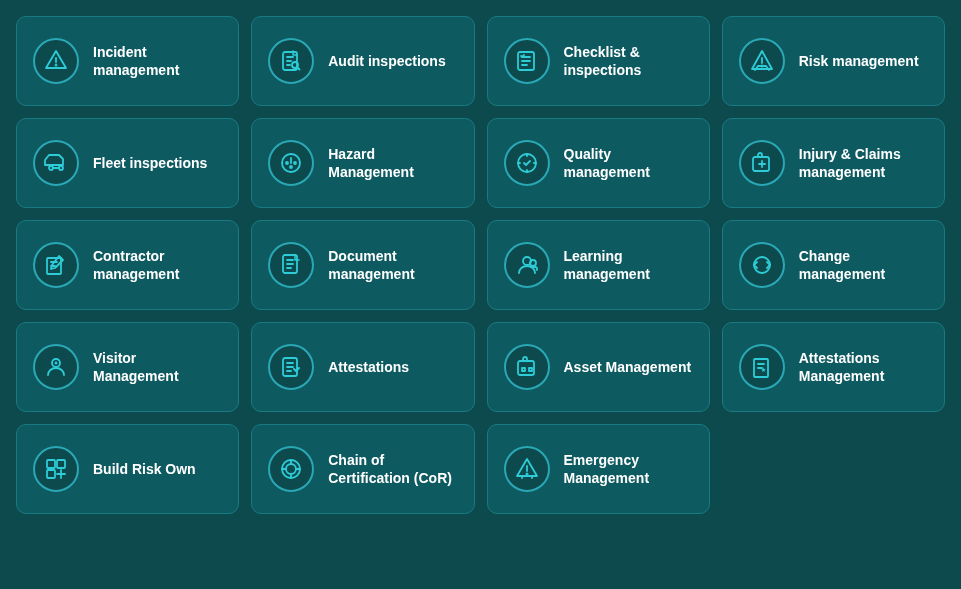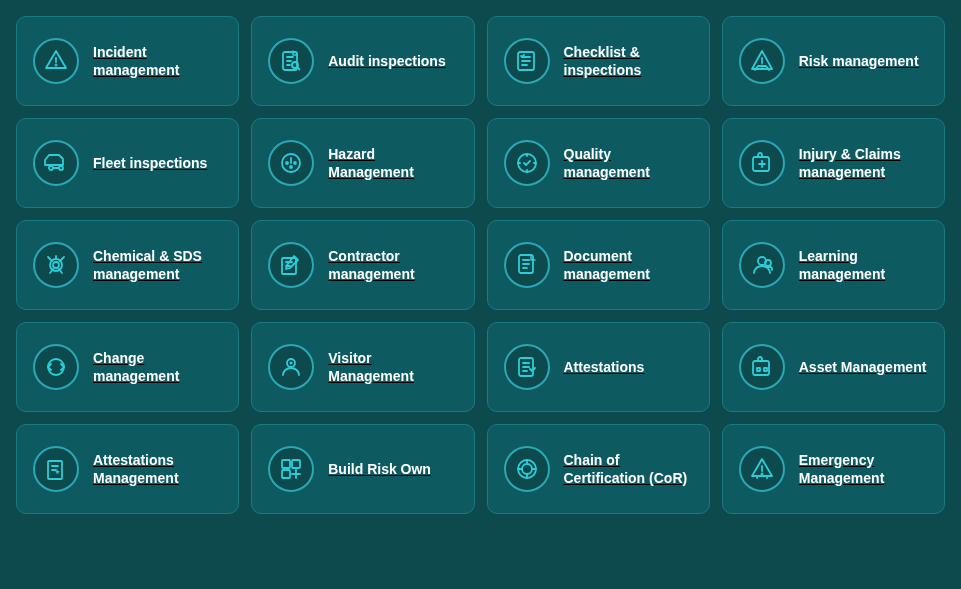--- a/index.html
+++ b/index.html
@@ -8,21 +8,20 @@
       font-family: 'Segoe UI', Arial, sans-serif;
       min-height: 589px;
       padding: 16px;
     }
     .grid {
       display: grid;
       grid-template-columns: repeat(4, 1fr);
       gap: 12px;
       max-width: 929px;
       margin: 0 auto;
-      text-decoration: underline;
     }
     .card {
       background-color: #0d5a61;
       border: 1.5px solid #1a7a82;
       border-radius: 10px;
       padding: 18px 16px;
       display: flex;
       align-items: center;
       gap: 14px;
       cursor: pointer;
@@ -145,31 +144,20 @@
           <path d="M8 6V4a2 2 0 014 0v2"></path>
           <line x1="12" y1="10" x2="12" y2="16"></line>
           <line x1="9" y1="13" x2="15" y2="13"></line>
         </svg>
     </div>
     <span class="card-label">Injury &amp; Claims management</span>
   </div>
     <div class="card">
     <div class="icon-circle">
       <svg viewBox="0 0 24 24">
-          <circle cx="12" cy="12" r="6"></circle>
-          <path d="M8 8l-4-4M16 8l4-4M12 6V3"></path>
-          <circle cx="12" cy="12" r="3"></circle>
-          <path d="M9 16l-3 4M15 16l3 4"></path>
-        </svg>
-    </div>
-    <span class="card-label">Chemical &amp; SDS management</span>
-  </div>
-    <div class="card">
-    <div class="icon-circle">
-      <svg viewBox="0 0 24 24">
           <rect x="3" y="5" width="14" height="16" rx="1"></rect>
           <path d="M7 9h6M7 13h4"></path>
           <path d="M15 3l4 4-8 8-4 1 1-4 7-9z"></path>
         </svg>
     </div>
     <span class="card-label">Contractor management</span>
   </div>
     <div class="card">
     <div class="icon-circle">
       <svg viewBox="0 0 24 24">

